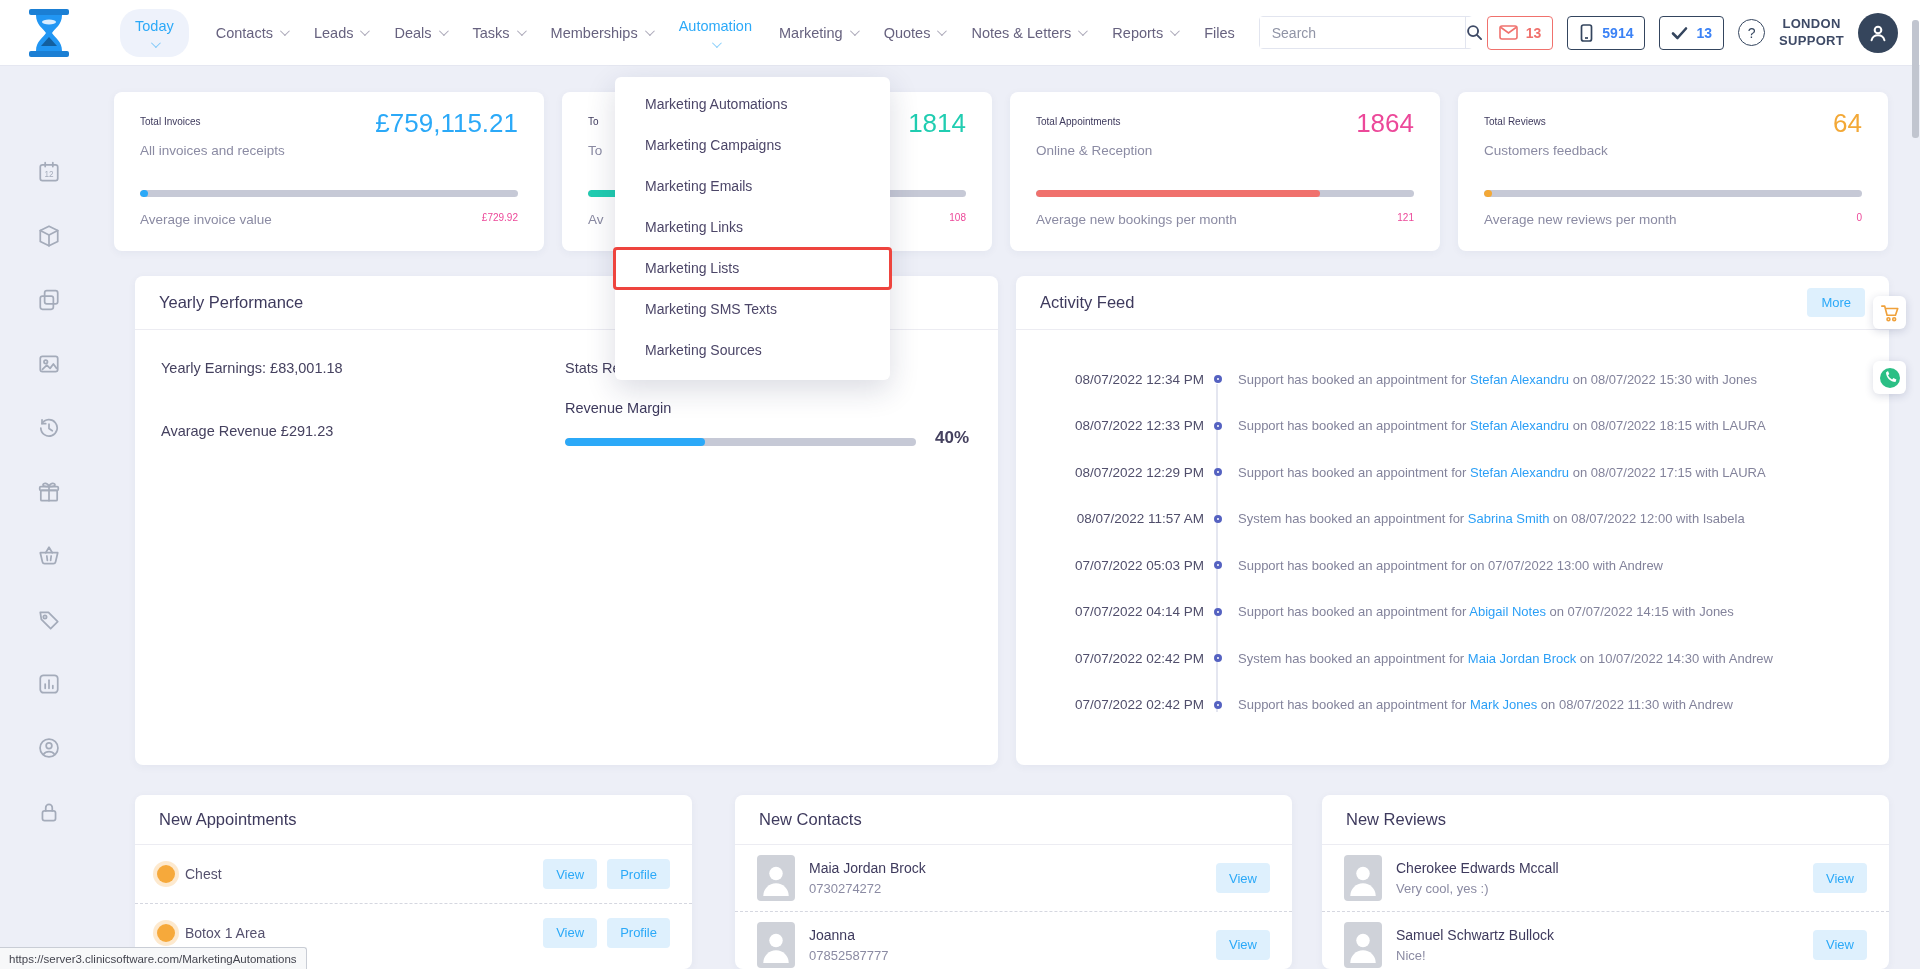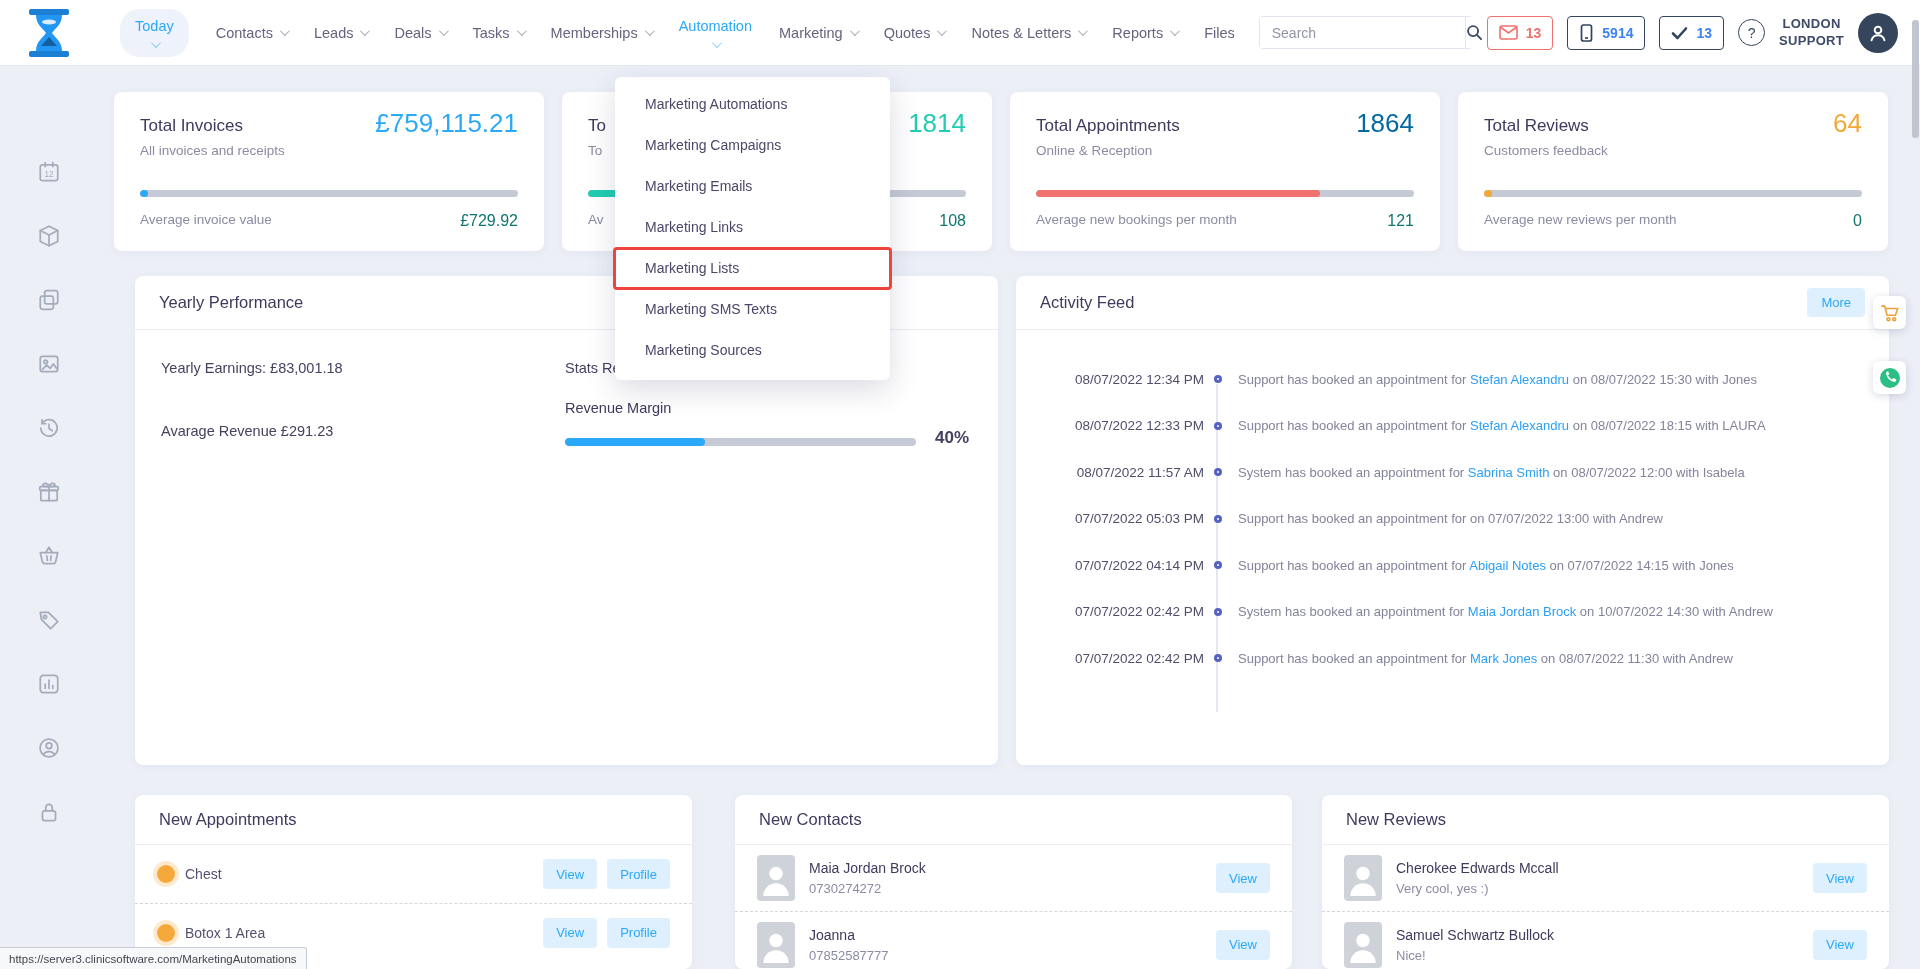--- a/index.html
+++ b/index.html
@@ -38,30 +38,30 @@
   .account-name { font-size:13px; font-weight:bold; color:#3e4a66; text-align:center; line-height:1.25; letter-spacing:.3px; }
   .avatar { width:40px; height:40px; border-radius:50%; background:#35455c; display:grid; place-items:center; cursor:pointer; }
   
   .sidebar { position:absolute; left:0; top:65px; width:98px; bottom:0; display:flex; flex-direction:column;
              align-items:center; padding-top:95px; gap:40px; z-index:5; }
   .side-icon { width:24px; height:24px; cursor:pointer; opacity:.85; }
   .side-icon svg { stroke:#98a0b0; fill:none; stroke-width:1.6; stroke-linecap:round; stroke-linejoin:round; }
   
   .card { position:absolute; top:92px; width:430px; height:159px; background:#fff; border-radius:8px;
           box-shadow:0 2px 8px rgba(40,50,100,.05); }
-  .card .ttl  { position:absolute; left:26px; top:24px; font-size:17px; color:#3e3a5d; }
+  .card .ttl  { position:absolute; left:26px; top:24px; font-size:10px; color:#3e3a5d; }
   .card .sub  { position:absolute; left:26px; top:51px; font-size:13.5px; color:#8b8ba3; }
   .card .val  { position:absolute; right:26px; top:16px; font-size:26px; }
   .card .bar  { position:absolute; left:26px; right:26px; top:98px; height:7px; border-radius:4px; background:#c6c9d6; overflow:hidden; }
   .card .bar i { display:block; height:100%; border-radius:4px; }
   .card .flab { position:absolute; left:26px; top:120px; font-size:13.5px; color:#8b8ba3; }
-  .card .fval { position:absolute; right:26px; top:120px; font-size:16px; color:#0f766e; }
+  .card .fval { position:absolute; right:26px; top:120px; font-size:10px; color:#ec4899; }
   .c-blue { color:#2ba9f8; } .bg-blue { background:#2ba9f8; }
   .c-teal { color:#20cdb1; } .bg-teal { background:#20cdb1; }
-  .c-red  { color:#0369a1; } .bg-red  { background:#f0716d; }
+  .c-red  { color:#ec4899; } .bg-red  { background:#f0716d; }
   .c-amber{ color:#f3a836; } .bg-amber{ background:#f3a836; }
   
   .dropdown { position:absolute; left:615px; top:77px; width:275px; background:#fff; border-radius:6px;
               box-shadow:0 10px 30px rgba(30,40,80,.16); z-index:25; padding:6px 0 10px 0; }
   .dd-item { height:41px; display:flex; align-items:center; padding-left:30px; font-size:14px; color:#4c4668; cursor:pointer; }
   .red-box { position:absolute; left:-2px; right:-2px; top:170px; height:43px; border:3px solid #ee443e; border-radius:4px;
              pointer-events:none; }
   
   .panel { position:absolute; background:#fff; border-radius:8px; box-shadow:0 2px 8px rgba(40,50,100,.05); }
   .panel-head { height:54px; display:flex; align-items:center; padding:0 24px; border-bottom:1px solid #ececf2; }
@@ -374,20 +374,25 @@
       <span class="feed-time">08/07/2022 12:34 PM</span>
       <span class="feed-ring"></span>
       <span class="feed-text"><span>Support has booked an appointment for</span> <span class="lnk">Stefan Alexandru</span> <span>on 08/07/2022 15:30 with Jones</span></span>
     </div>
     <div class="feed-row">
       <span class="feed-time">08/07/2022 12:33 PM</span>
       <span class="feed-ring"></span>
       <span class="feed-text"><span>Support has booked an appointment for</span> <span class="lnk">Stefan Alexandru</span> <span>on 08/07/2022 18:15 with LAURA</span></span>
     </div>
     <div class="feed-row">
+      <span class="feed-time">08/07/2022 12:29 PM</span>
+      <span class="feed-ring"></span>
+      <span class="feed-text"><span>Support has booked an appointment for</span> <span class="lnk">Stefan Alexandru</span> <span>on 08/07/2022 17:15 with LAURA</span></span>
+    </div>
+    <div class="feed-row">
       <span class="feed-time">08/07/2022 11:57 AM</span>
       <span class="feed-ring"></span>
       <span class="feed-text"><span>System has booked an appointment for</span> <span class="lnk">Sabrina Smith</span> <span>on 08/07/2022 12:00 with Isabela</span></span>
     </div>
     <div class="feed-row">
       <span class="feed-time">07/07/2022 05:03 PM</span>
       <span class="feed-ring"></span>
       <span class="feed-text"><span>Support has booked an appointment for</span> <span class="lnk"></span> <span>on 07/07/2022 13:00 with Andrew</span></span>
     </div>
     <div class="feed-row">

